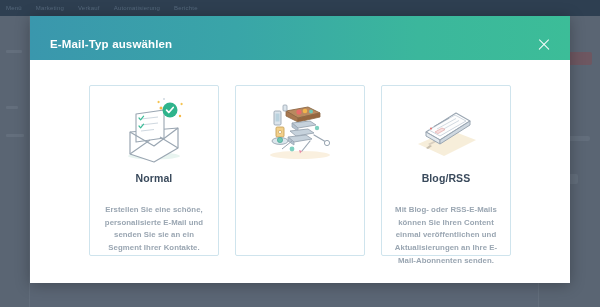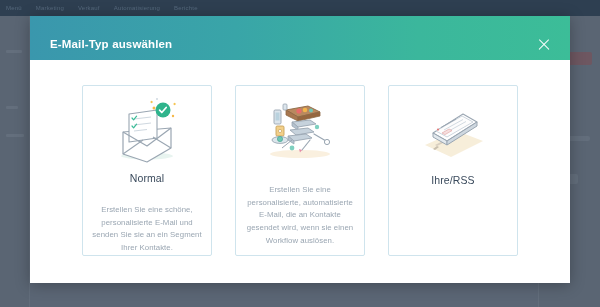--- a/index.html
+++ b/index.html
@@ -92,23 +92,24 @@
     background: #ffffff; border-radius: 1px;
   }
   .close-btn:before { transform: rotate(45deg); }
   .close-btn:after  { transform: rotate(-45deg); }
 
   .modal-body {
     flex: 1;
     display: flex;
     justify-content: center;
     align-items: flex-start;
-    gap: 23px;
+    gap: 16px;
     padding: 25px 0 0 0;
     background: #fff;
+    font-weight: bold;
   }
 
   
   .card {
     width: 130px;
     height: 171px;
     border: 1px solid #cfe4ed;
     border-radius: 2px;
     background: #fff;
     display: flex; flex-direction: column;
@@ -224,39 +225,39 @@
             <path d="M56 38 L68 45" stroke="#9aa6b2" stroke-width="1.2" stroke-linecap="round"></path>
             <circle cx="69" cy="46" r="2.6" fill="#fff" stroke="#9aa6b2" stroke-width="1"></circle>
             <path d="M52 44 L44 54" stroke="#9aa6b2" stroke-width="1.2" stroke-linecap="round"></path>
             <path d="M44 54 l-3 -1 l1 3.6 Z" fill="#e88aa6"></path>
             <circle cx="34" cy="52" r="2.4" fill="#7fd0c0"></circle>
             <circle cx="59" cy="31" r="2.2" fill="#7fd0c0"></circle>
             <path d="M24 52 L34 44" stroke="#9aa6b2" stroke-width="1"></path>
             <rect x="25" y="8" width="4" height="6" rx="1" fill="#dce5ec" stroke="#9aa6b2" stroke-width="0.8"></rect>
           </svg>
         </div>
-        <div class="card-desc">Erstellen Sie eine personalisierte, automatisierte E-Mail, die an Kontakte gesendet wird, wenn sie einen Workflow auslösen.</div>
       </div>
 
       <div class="card">
         <div class="card-illus">
           <svg width="84" height="70" viewBox="0 0 84 70">
             <path d="M14 48 L40 60 L72 44 L46 34 Z" fill="#f7eeda"></path>
             <path d="M24 48 L56 32 L58 33 L26 49 Z" fill="#d9cfc0"></path>
             <path d="M22 52 L26 49 L28 50 L24 53 Z" fill="#c9bfae"></path>
             <path d="M52 35 L56 32 L58 33 L54 36 Z" fill="#c9bfae"></path>
             <path d="M22 36 L52 17 L66 25 L36 44 Z" fill="#ffffff" stroke="#9aa6b2" stroke-width="1.1" stroke-linejoin="round"></path>
             <path d="M22 36 L22 40 L36 48 L36 44 Z" fill="#e3e9ee" stroke="#9aa6b2" stroke-width="1" stroke-linejoin="round"></path>
             <path d="M36 44 L36 48 L66 29 L66 25 Z" fill="#cfd8e0" stroke="#9aa6b2" stroke-width="1" stroke-linejoin="round"></path>
             <path d="M25 34 L51 19 L62 25 L36 40 Z" fill="#fdfdfd" stroke="#c2ccd6" stroke-width="0.8" stroke-linejoin="round"></path>
             <line x1="30" y1="30.5" x2="45" y2="22" stroke="#9aa6b2" stroke-width="1"></line>
             <line x1="33" y1="33" x2="52" y2="22.5" stroke="#d3dbe2" stroke-width="1"></line>
             <line x1="36" y1="35" x2="55" y2="24.5" stroke="#d3dbe2" stroke-width="1"></line>
             <path d="M31 36 L38 32 L41 33.6 L34 37.6 Z" fill="#f6dfdf" stroke="#e3a9a9" stroke-width="0.7"></path>
             <circle cx="27" cy="32.6" r="1.1" fill="#e07b7b"></circle>
           </svg>
         </div>
-        <div class="card-title">Ihre/RSS</div>
+        <div class="card-title">Blog/RSS</div>
+        <div class="card-desc">Mit Blog- oder RSS-E-Mails können Sie Ihren Content einmal veröffentlichen und Aktualisierungen an Ihre E-Mail-Abonnenten senden.</div>
       </div>
 
     </div>
   </div>
 </div>
 
 </body></html>

